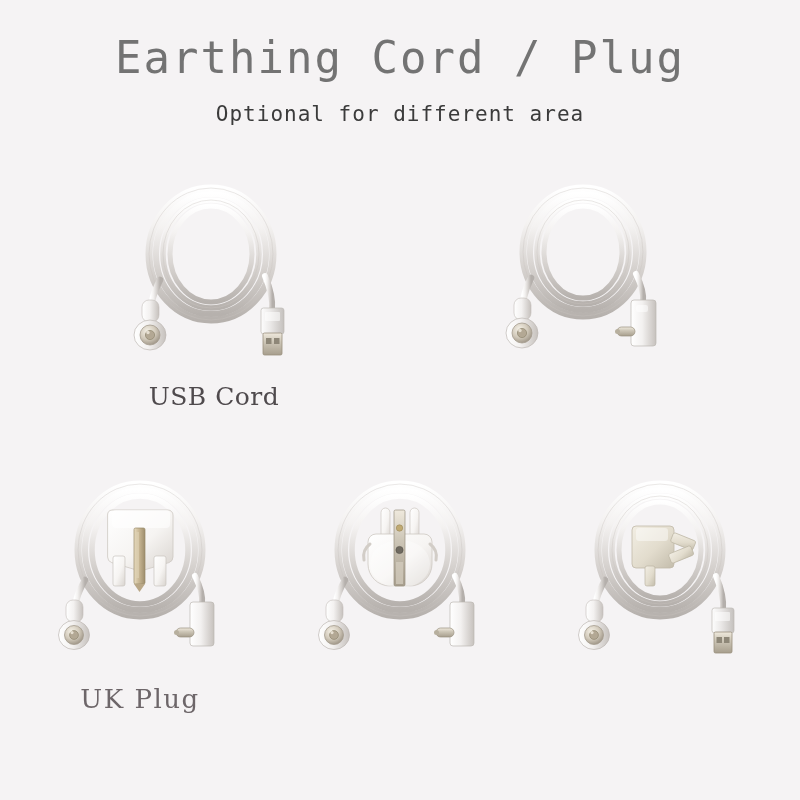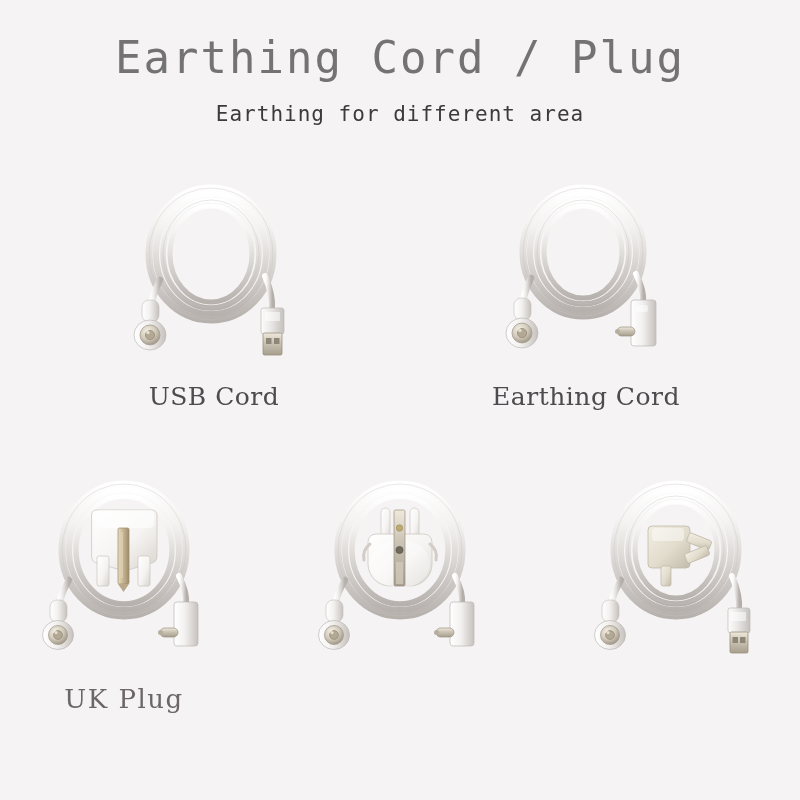--- a/index.html
+++ b/index.html
@@ -39,21 +39,21 @@
     font-size: 21px;
     font-weight: 400;
     letter-spacing: 1px;
     color: #3b3b3b;
     white-space: pre;
   }
 
   
   .row { position: absolute; left: 0; width: 800px; display: flex; }
   .row-top    { top: 172px; justify-content: center; gap: 136px; }
-  .row-bottom { top: 472px; justify-content: center; gap: 36px; }
+  .row-bottom { top: 472px; justify-content: center; gap: 20px; }
 
   .product { position: relative; display: flex; flex-direction: column; align-items: center; }
   .product-top    { width: 236px; }
   .product-bottom { width: 240px; }
 
   .art { position: relative; }
   .art-top    { width: 230px; height: 200px; }
   .art-bottom { width: 232px; height: 198px; }
 
   .caption {
@@ -76,21 +76,21 @@
 
   .svg-art { display: block; width: 100%; height: 100%; overflow: visible; }
 </style>
 </head>
 <body>
 
 <div id="page">
 
   <div class="header">
     <div class="title">Earthing Cord / Plug</div>
-    <div class="subtitle">Earthing for different area</div>
+    <div class="subtitle">Optional for different area</div>
   </div>
 
   <svg width="0" height="0" style="position:absolute" aria-hidden="true">
     <defs>
       <linearGradient id="cableGrad" x1="0" y1="0" x2="0" y2="1">
         <stop offset="0%" stop-color="#ffffff"></stop>
         <stop offset="28%" stop-color="#f4f2f1"></stop>
         <stop offset="60%" stop-color="#d9d5d2"></stop>
         <stop offset="100%" stop-color="#b6b1ad"></stop>
       </linearGradient>
@@ -203,21 +203,20 @@
           </g>
 
           <g>
             <path d="M163 128 h19 a3 3 0 0 1 3 3 v40 a3 3 0 0 1 -3 3 h-19 a3 3 0 0 1 -3 -3 v-40 a3 3 0 0 1 3 -3 z" fill="url(#connGrad)" stroke="#bcb7b2" stroke-width="0.7"></path>
             <rect x="146" y="155" width="18" height="9" rx="4.5" fill="url(#metalGrad)" stroke="#9a917f" stroke-width="0.7"></rect>
             <rect x="144" y="157" width="5" height="5" rx="2.5" fill="#b7af9e"></rect>
             <rect x="165" y="133" width="12" height="7" rx="2" fill="#ffffff" opacity=".5"></rect>
           </g>
         </svg>
       </div>
-      <div class="caption caption-top">Earthing Cord</div>
     </div>
   </div>
 
   <div class="row row-bottom">
 
     <div class="product product-bottom">
       <div class="art art-bottom">
         <svg class="svg-art" viewBox="0 0 232 198">
           <g fill="none" stroke="url(#cableGrad)" stroke-linecap="round">
             <ellipse cx="116" cy="78" rx="62" ry="66" stroke-width="7"></ellipse>

